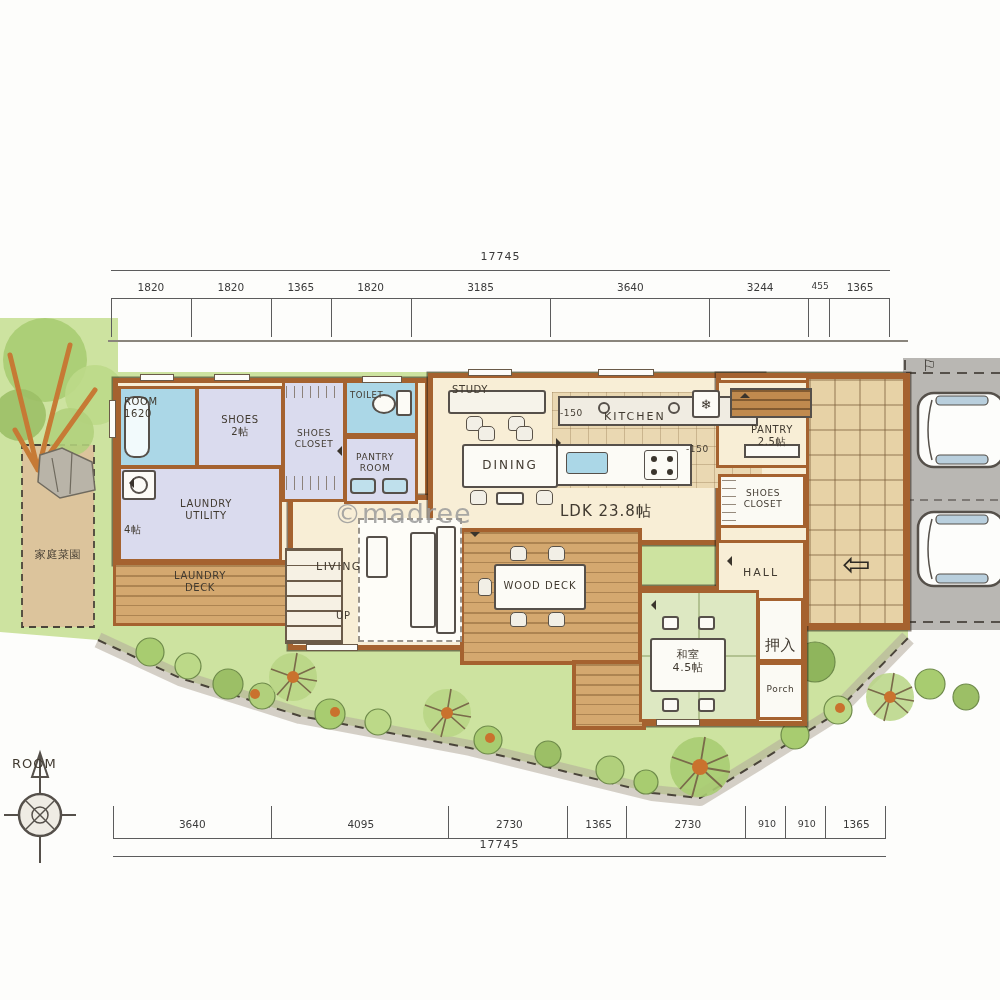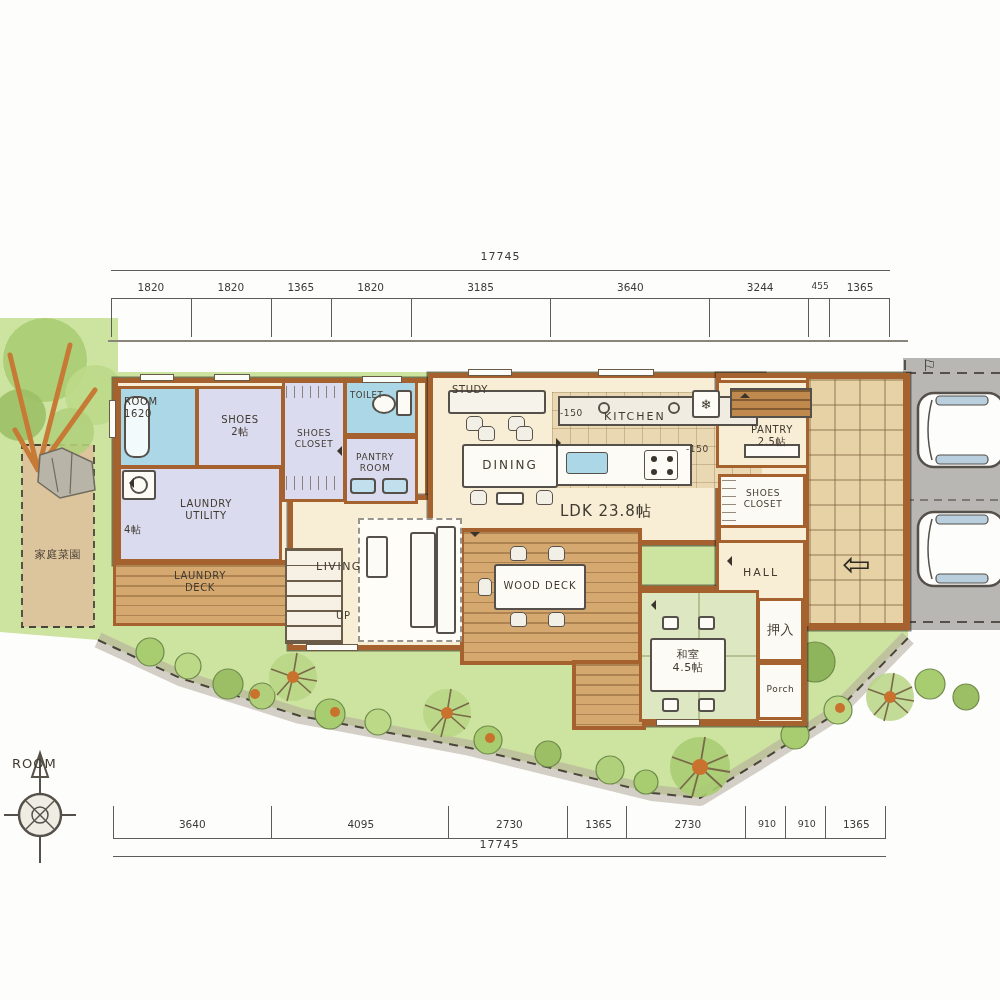--- a/index.html
+++ b/index.html
@@ -313,36 +313,37 @@
   <div class="lbl" style="left:726px;top:566px;width:70px;font-size:11px;letter-spacing:2px;">
       <b>HALL</b>
     </div>
   <div class="lbl" style="left:494px;top:580px;width:92px;font-size:10px;letter-spacing:1px;z-index:6;">
       <b>WOOD DECK</b>
     </div>
   <div class="lbl" style="left:650px;top:648px;width:76px;font-size:11px;z-index:6;">
       <b>和室</b>
       <b>4.5帖</b>
     </div>
-  <div class="lbl" style="left:759px;top:622px;width:43px;font-size:13px;">
+  <div class="lbl" style="left:759px;top:636px;width:43px;font-size:15px;">
       <b>押入</b>
     </div>
   <div class="lbl" style="left:759px;top:684px;width:43px;font-size:9px;">
       <b>Porch</b>
     </div>
   <div class="lbl" style="left:24px;top:548px;width:68px;font-size:11px;z-index:6;">
       <b>家庭菜園</b>
     </div>
   <div class="lbl" style="left:12px;top:756px;font-size:13px;letter-spacing:1px;z-index:6;">
       <b>ROOM</b>
     </div>
 
   <div class="glyph" style="left:842px;top:544px;font-size:34px;"><span>⇦</span></div>
   <div class="glyph" style="left:922px;top:356px;font-size:16px;"><span>⚐</span></div>
 
+  <div class="watermark" style="left:334px;top:498px;"><span>©madree</span></div>
 
   <div class="dimtot" style="left:111px;top:250px;width:779px;text-align:center;"><span>17745</span></div>
   <div class="totline" style="left:111px;top:270px;width:779px;"></div>
   <div class="dimrow" style="left:111px;top:281px;width:779px;height:16px;">
     <div class="cell" style="flex:1820">
         <span>1820</span>
       </div>
     <div class="cell" style="flex:1820">
         <span>1820</span>
       </div>

